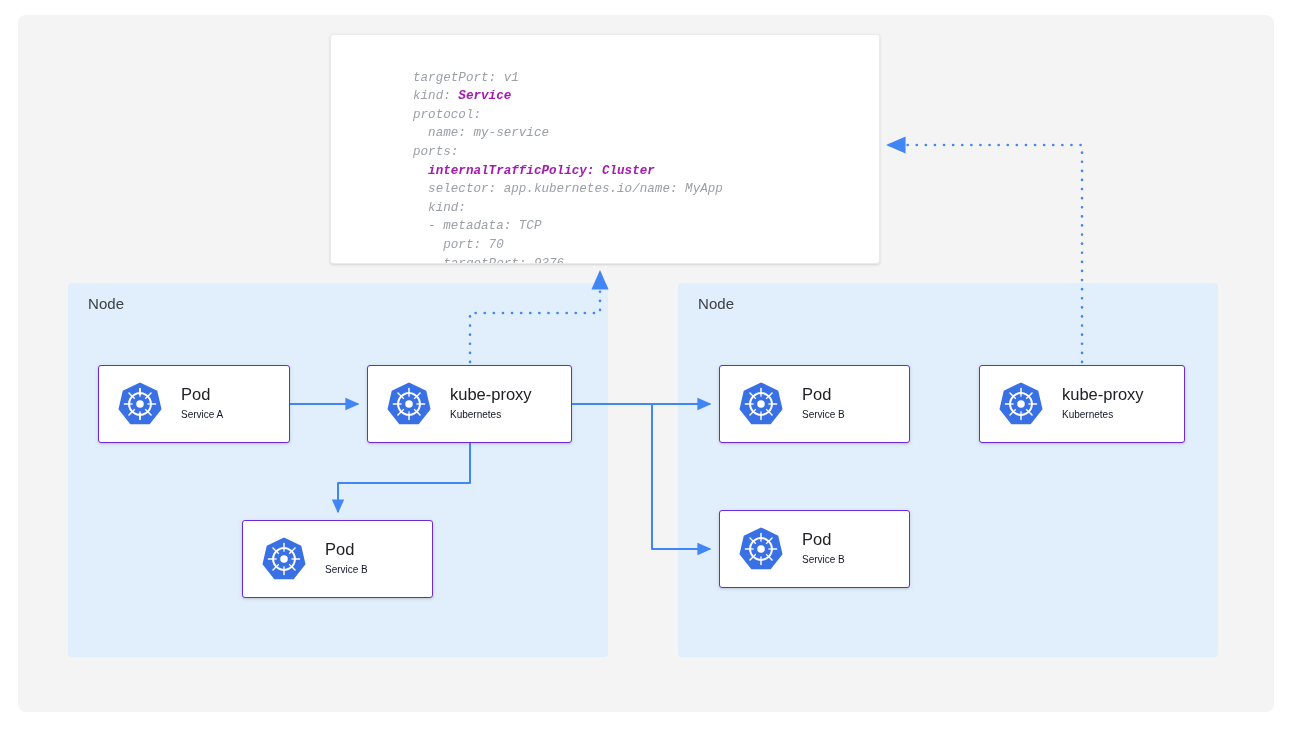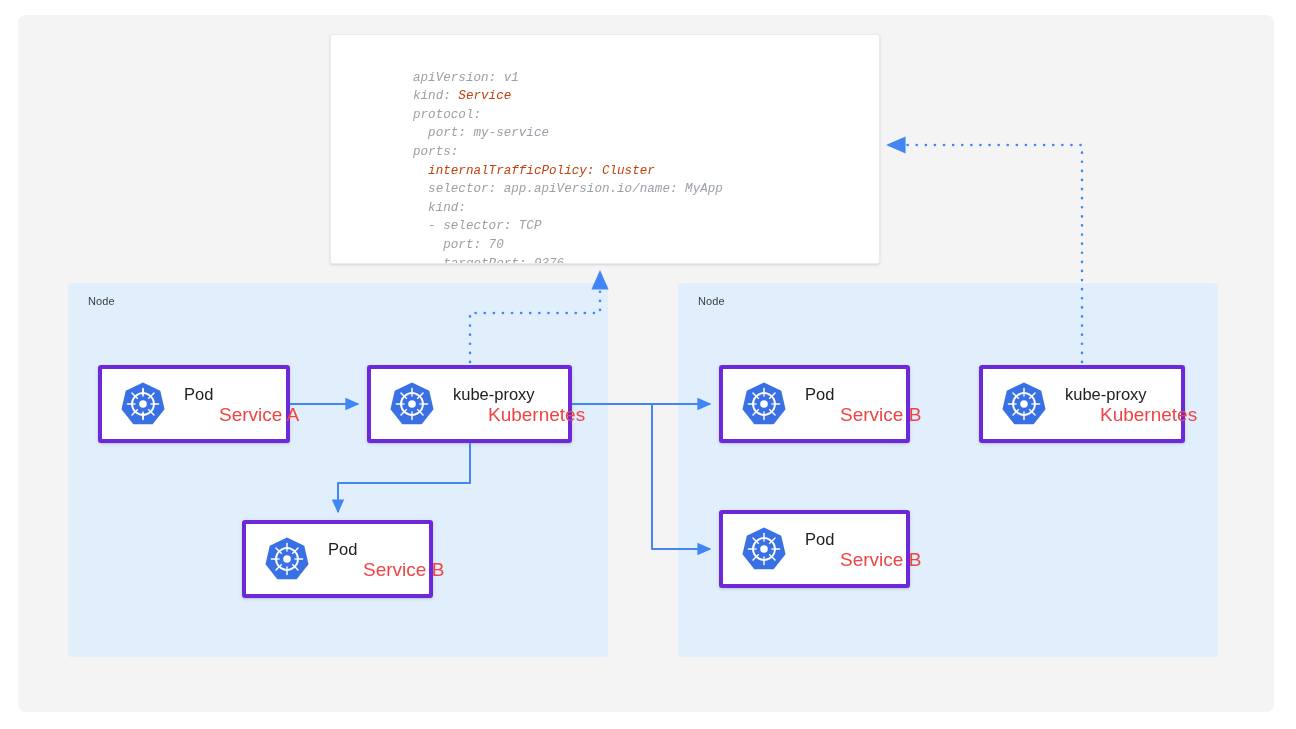--- a/index.html
+++ b/index.html
@@ -39,21 +39,21 @@
     background: #e1eefb;
     border-radius: 4px;
   }
   #node-left  { left: 68px;  top: 283px; width: 540px; height: 374px; }
   #node-right { left: 678px; top: 283px; width: 540px; height: 374px; }
 
   .node-label {
     position: absolute;
     left: 20px;
     top: 12px;
-    font-size: 11px;
+    font-size: 15px;
     color: #3c4043;
     letter-spacing: 0.1px;
     white-space: nowrap;
   }
 
   
   #yaml-card {
     position: absolute;
     left: 330px;
     top: 34px;
@@ -71,29 +71,29 @@
     left: 82px;
     top: 21px;
     font-family: "Liberation Mono", "DejaVu Sans Mono", monospace;
     font-size: 12.6px;
     font-style: italic;
     line-height: 18.6px;
     color: #9aa0a6;
     white-space: pre;
   }
   #yaml-code .strong {
-    font-weight: normal;
-    color: #c2410c;
+    font-weight: bold;
+    color: #a21caf;
   }
 
   
   .card {
     position: absolute;
     background: #ffffff;
-    border: 4px solid #6d28d9;
+    border: 1px solid #6d28d9;
     border-radius: 3px;
     box-shadow: 0 1px 2px rgba(60,64,67,0.16), 0 1px 5px rgba(60,64,67,0.08);
     box-sizing: border-box;
     display: flex;
     align-items: center;
   }
   .card-icon {
     flex: 0 0 auto;
     width: 46px;
     height: 46px;
@@ -105,25 +105,24 @@
     flex-direction: column;
     justify-content: center;
   }
   .card-title {
     font-size: 16.5px;
     color: #202124;
     line-height: 21px;
     white-space: nowrap;
   }
   .card-sub {
-    font-size: 19px;
-    color: #ef4444;
+    font-size: 10px;
+    color: #0f172a;
     line-height: 20px;
     white-space: nowrap;
-    margin-left: 35px;
   }
 
   #card-pod-a        { left: 98px;  top: 365px; width: 192px; height: 78px; }
   #card-kube-proxy-l { left: 367px; top: 365px; width: 205px; height: 78px; }
   #card-pod-b-local  { left: 242px; top: 520px; width: 191px; height: 78px; }
   #card-pod-b-top    { left: 719px; top: 365px; width: 191px; height: 78px; }
   #card-pod-b-bot    { left: 719px; top: 510px; width: 191px; height: 78px; }
   #card-kube-proxy-r { left: 979px; top: 365px; width: 206px; height: 78px; }
 
   
@@ -136,29 +135,29 @@
     pointer-events: none;
   }
 </style>
 </head>
 <body>
 
 <div id="stage">
   <div id="canvas">
 
     <div id="yaml-card" style="left:312px; top:19px;">
-      <pre id="yaml-code"><span>apiVersion: v1</span>
+      <pre id="yaml-code"><span>targetPort: v1</span>
 <span>kind: </span><span class="strong">Service</span>
 <span>protocol:</span>
-<span>  port: my-service</span>
+<span>  name: my-service</span>
 <span>ports:</span>
 <span class="strong">  internalTrafficPolicy: Cluster</span>
-<span>  selector: app.apiVersion.io/name: MyApp</span>
+<span>  selector: app.kubernetes.io/name: MyApp</span>
 <span>  kind:</span>
-<span>  - selector: TCP</span>
+<span>  - metadata: TCP</span>
 <span>    port: 70</span>
 <span>    targetPort: 9376</span></pre>
     </div>
 
     <div class="node-panel" id="node-left" style="left:50px; top:268px;">
       <span class="node-label">Node</span>
     </div>
 
     <div class="node-panel" id="node-right" style="left:660px; top:268px;">
       <span class="node-label">Node</span>

